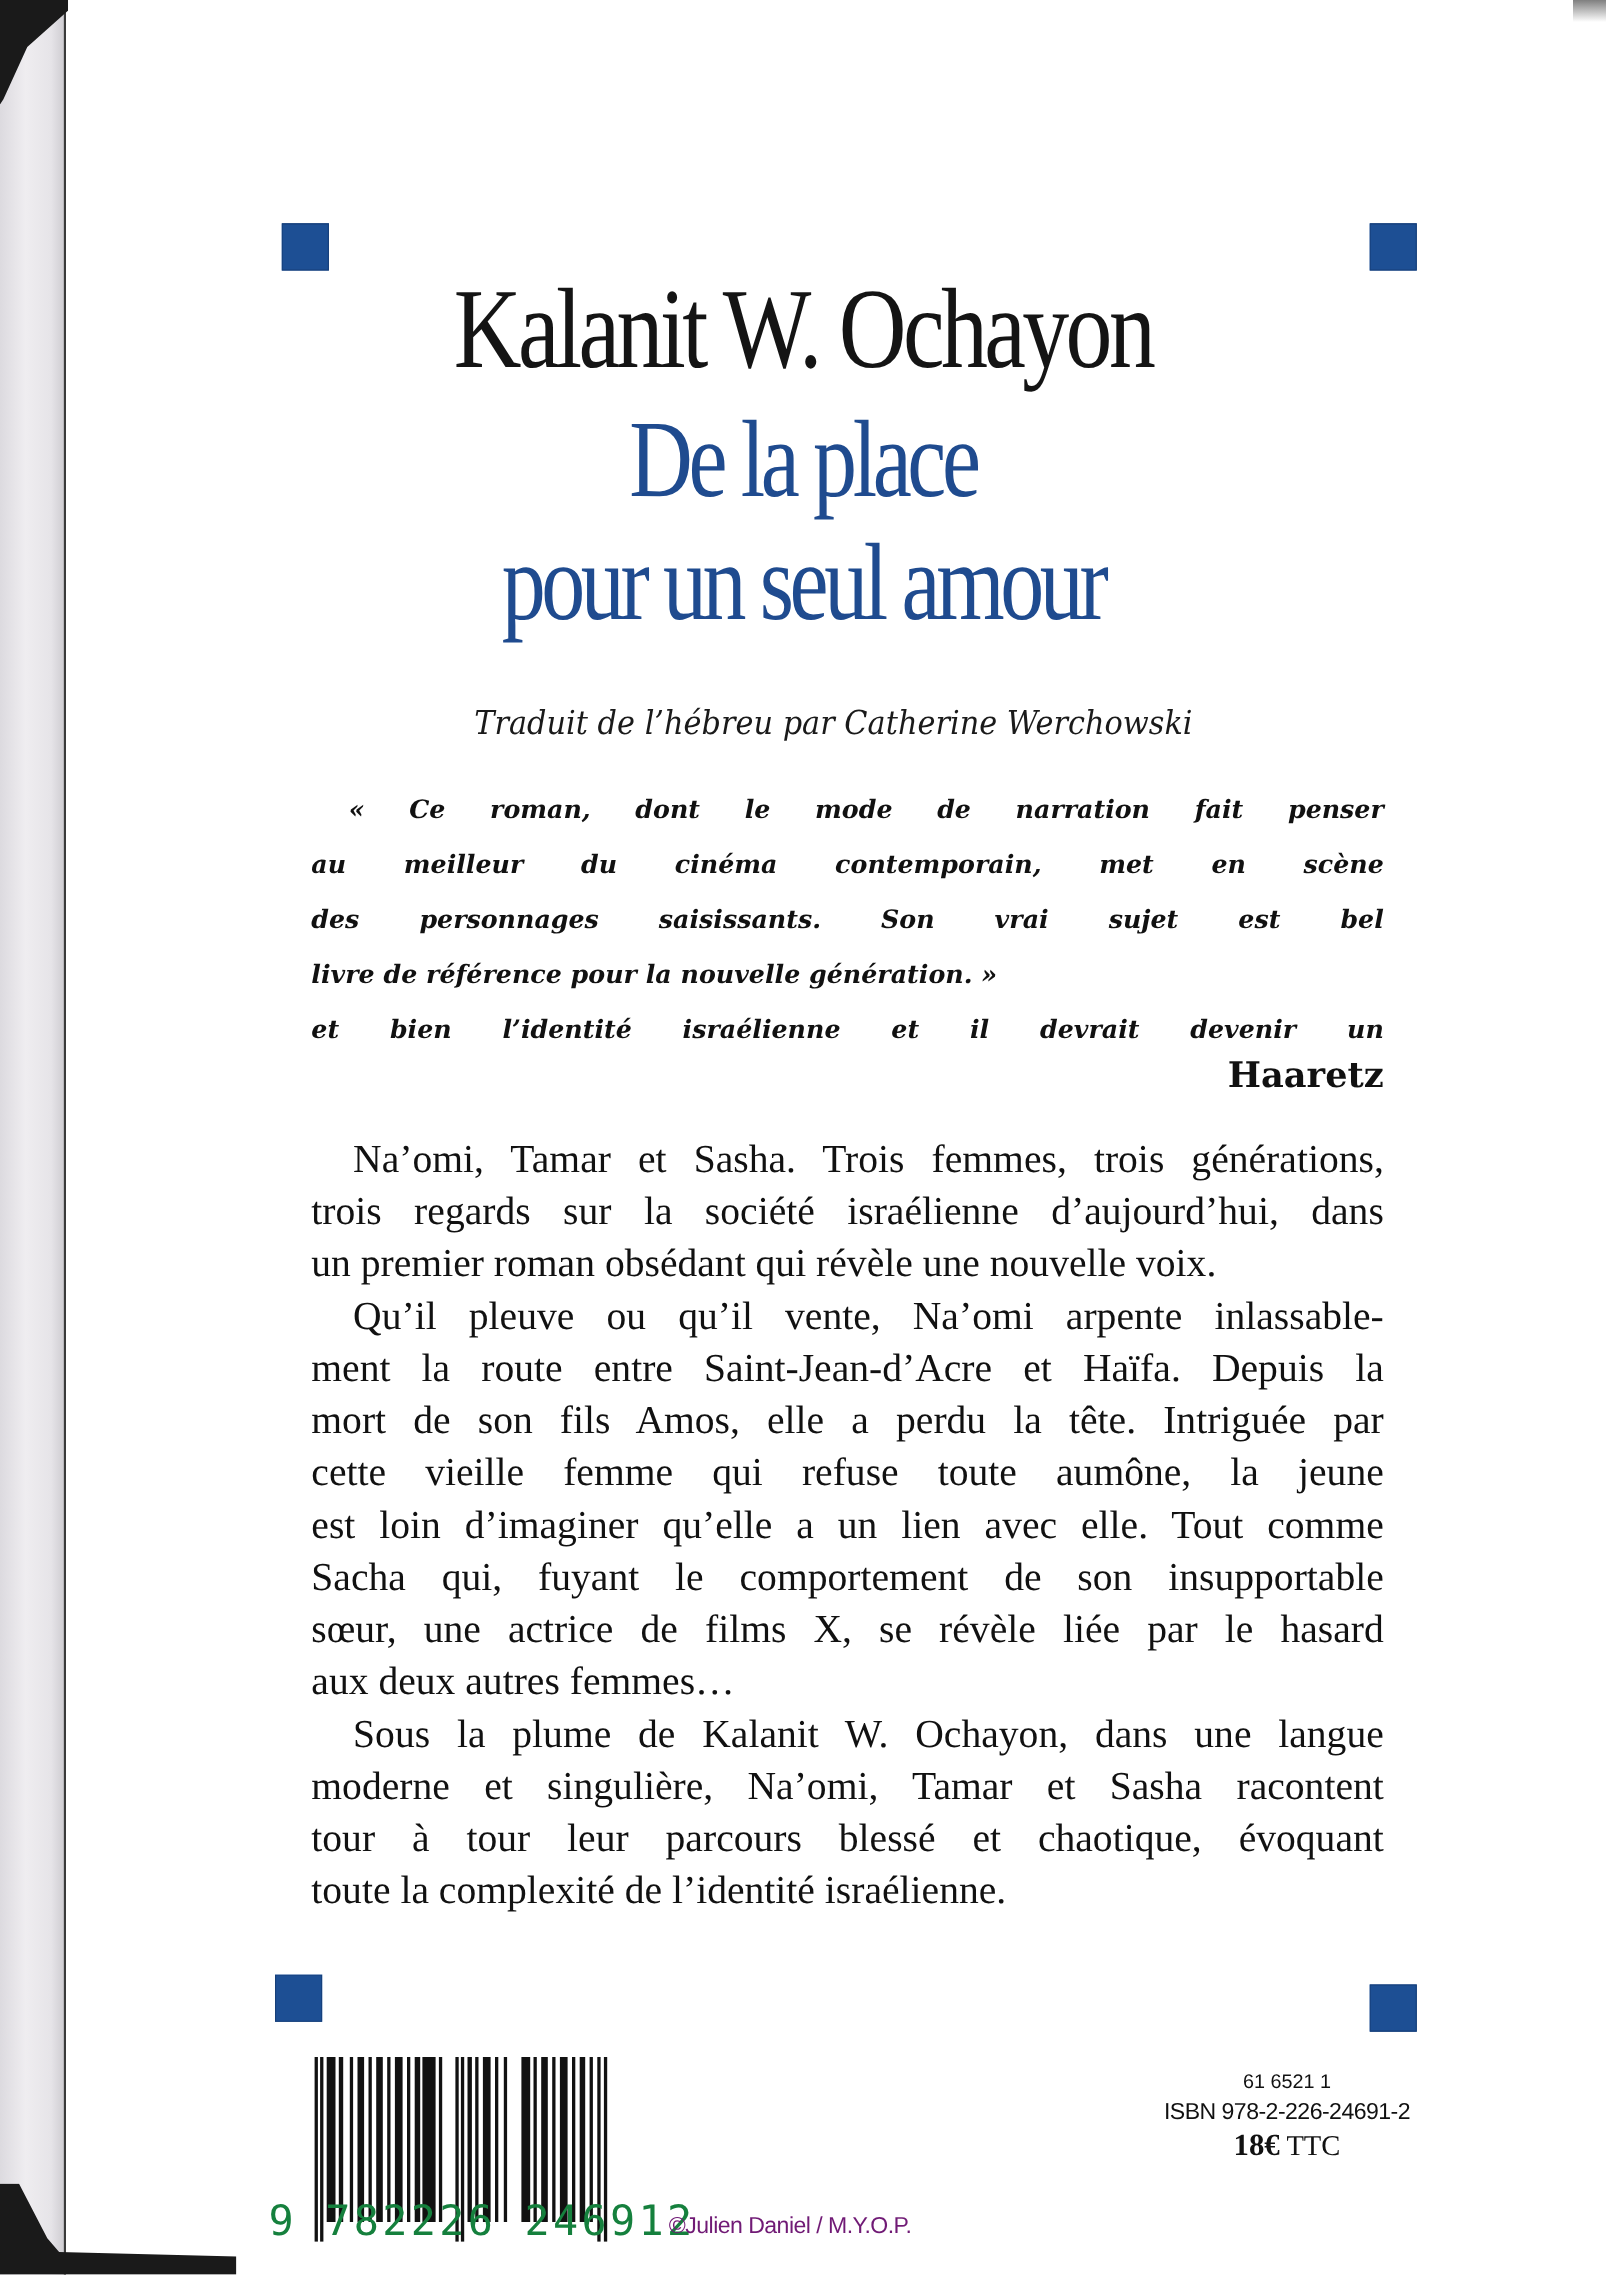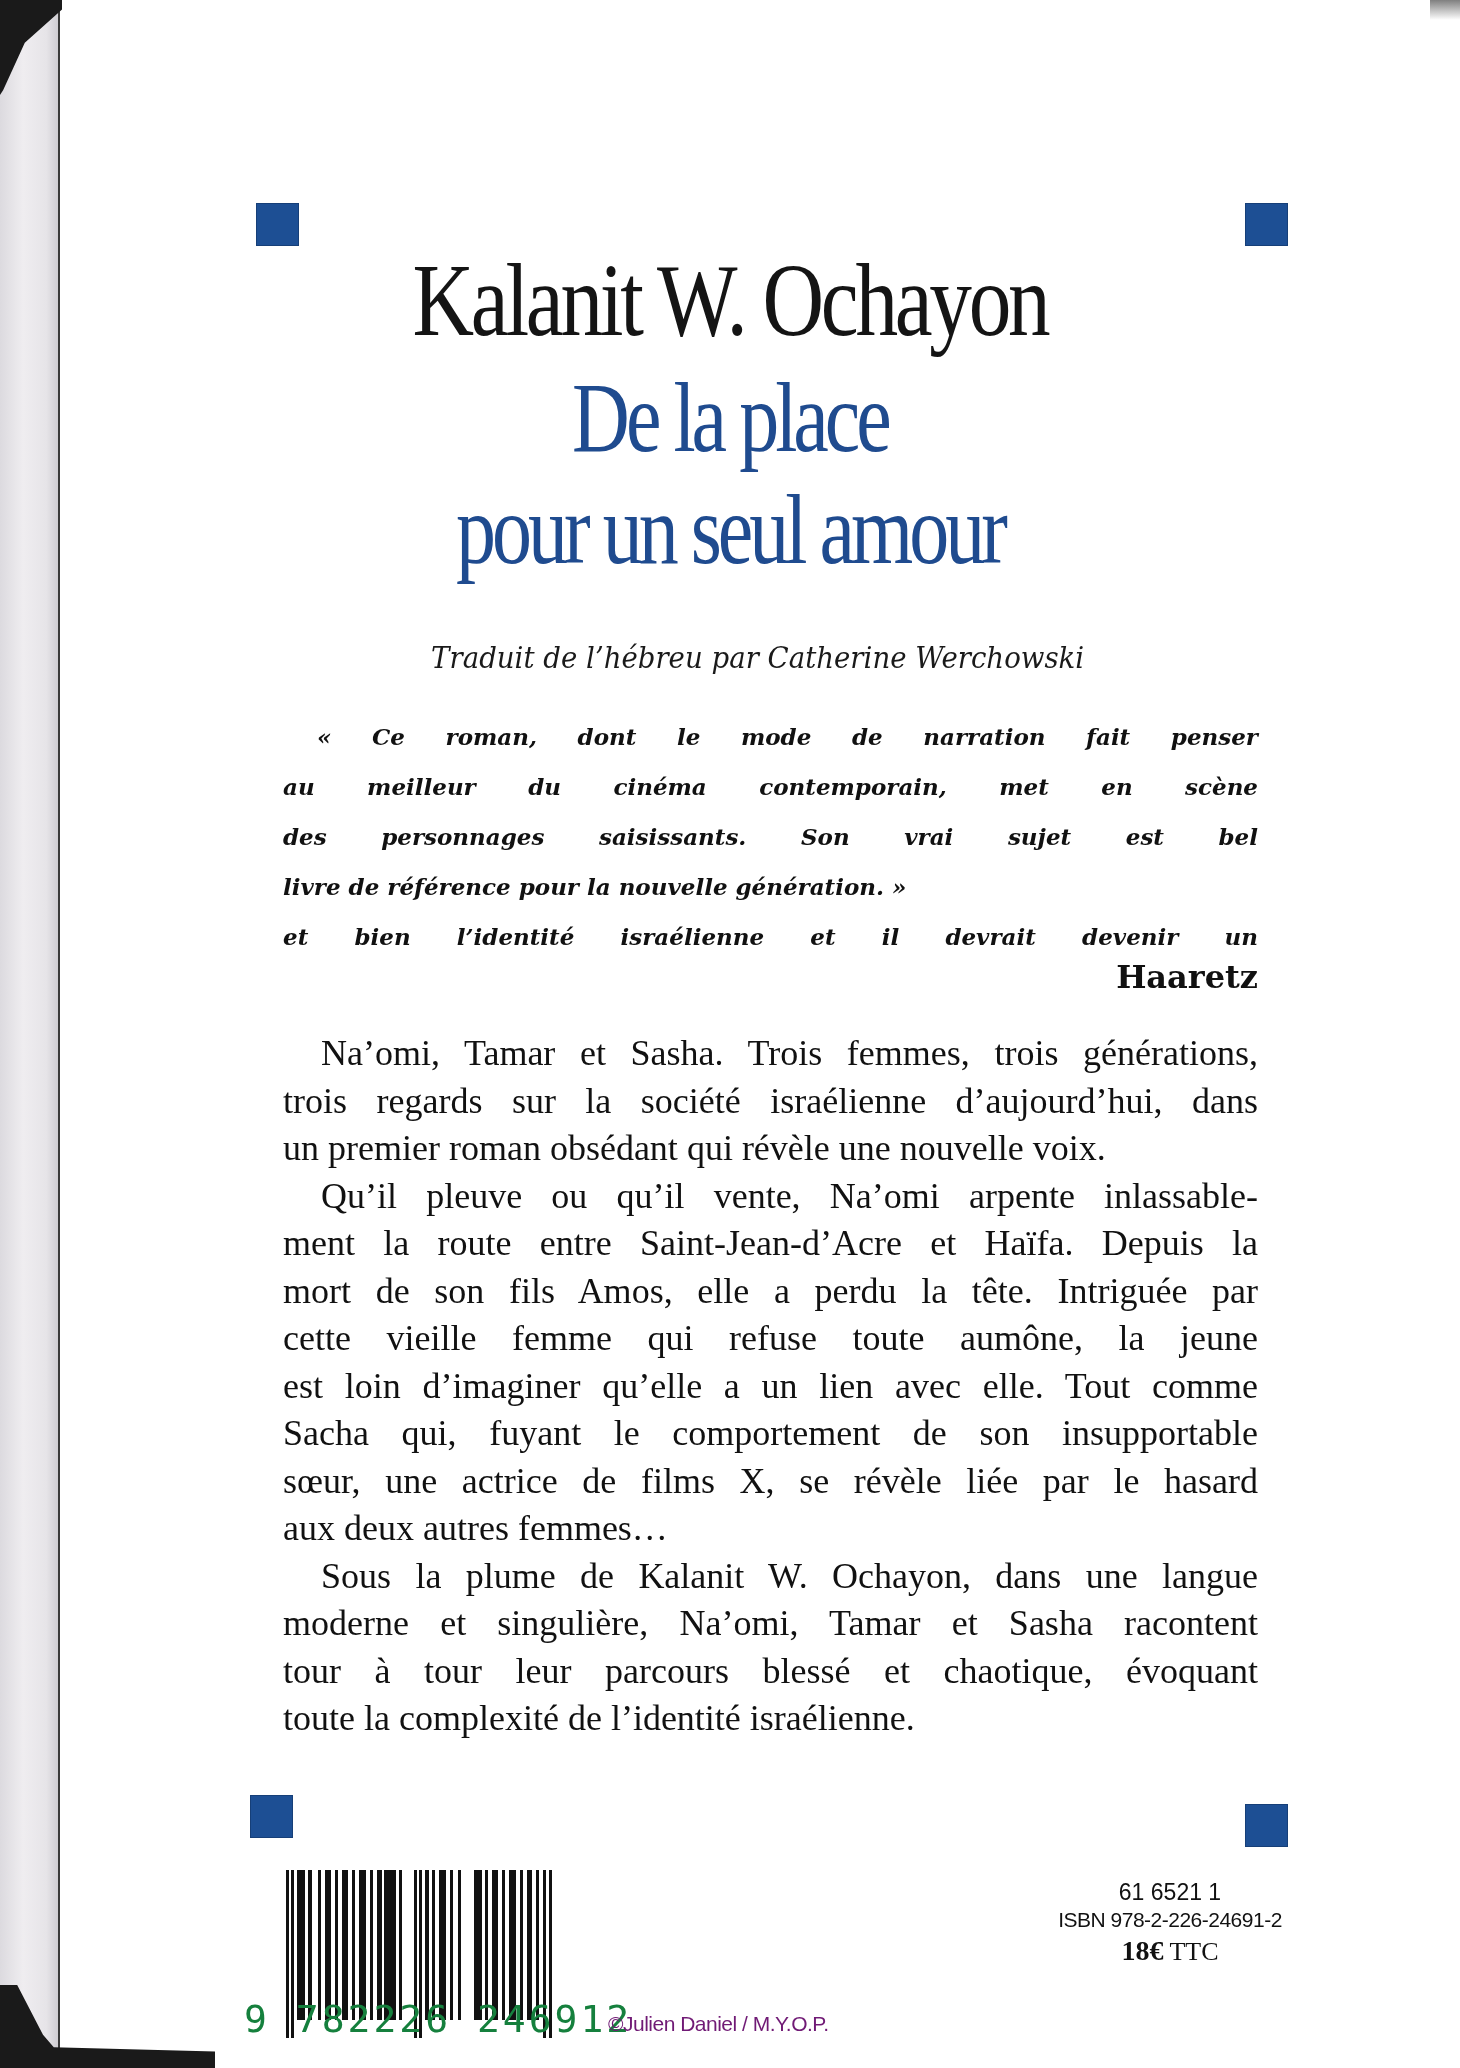--- a/index.html
+++ b/index.html
@@ -75,21 +75,21 @@
     font-family:"DejaVu Sans Mono", monospace; font-size:38px; letter-spacing:3px; color:#15803d;
   }
   .credit {
     position:absolute; left:608px; top:2012px;
     font-family:"Liberation Sans", sans-serif; font-size:21px; color:#701a75; letter-spacing:-0.5px;
   }
   .info {
     position:absolute; left:1040px; width:260px; top:1878px; text-align:center;
     font-family:"Liberation Sans", sans-serif; color:#111;
   }
-  .info .code { font-size:23px; line-height:28px; }
+  .info .code { font-size:18px; line-height:28px; }
   .info .isbn { font-size:21px; line-height:28px; letter-spacing:-0.5px; }
   .info .price { font-family:"Liberation Serif", serif; font-size:26px; line-height:34px; }
   .info .price b { font-weight:bold; font-size:28px; }
 </style>
 </head>
 <body>
 
 <div class="spine"></div>
 <div class="corner-tl"></div>
 <div class="corner-bl"></div>

